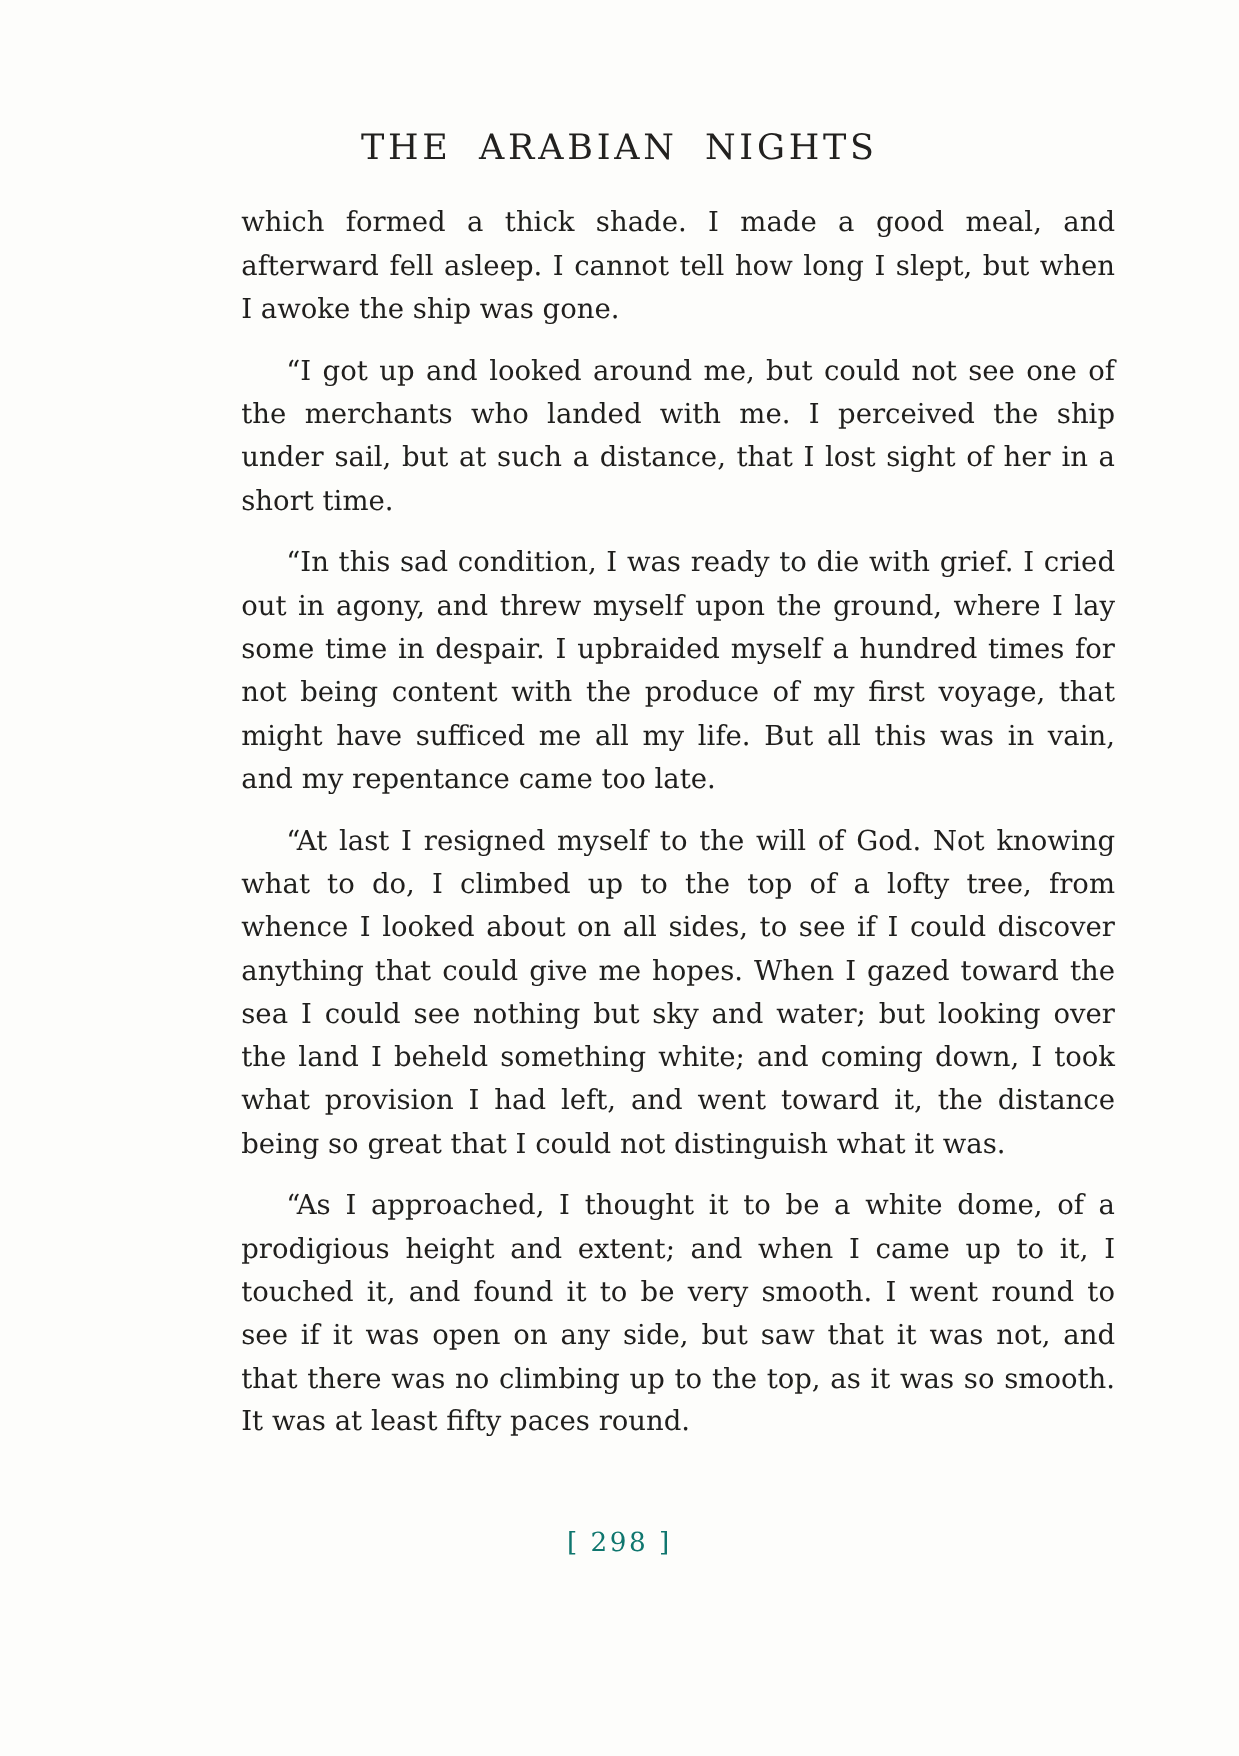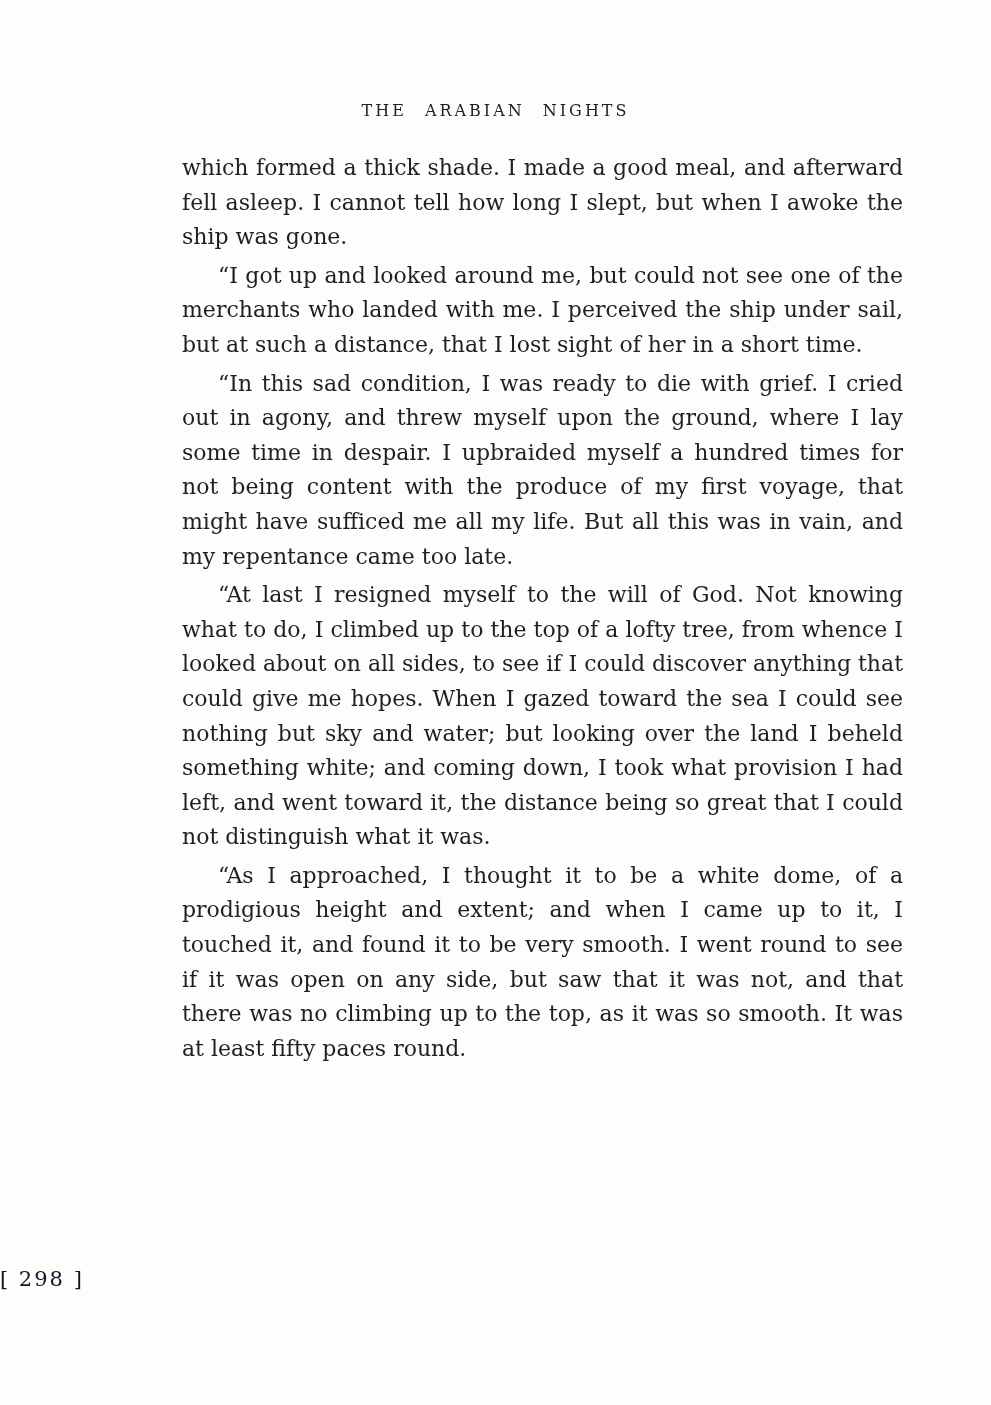--- a/index.html
+++ b/index.html
@@ -19,51 +19,52 @@
       height: 1405px;
       background: #fdfdfb;
       overflow: hidden;
     }
     .running-head {
       position: absolute;
       top: 101px;
       left: 0;
       width: 100%;
       text-align: center;
-      font-size: 16px;
+      font-size: 28px;
       letter-spacing: 3px;
       word-spacing: 10px;
       color: #22211f;
     }
     .text-block {
       position: absolute;
       top: 147px;
       left: 178px;
       width: 729px;
       font-size: 22px;
       line-height: 34.6px;
       text-align: justify;
       color: #201f1d;
     }
     .text-block p {
-      margin: 4px;
+      margin: 15px;
       padding: 0;
       text-indent: 36px;
     }
     .text-block p.noindent {
       text-indent: 0;
     }
     .folio {
       position: absolute;
-      top: 1267px;
+      top: 1222px;
       left: 0;
       width: 100%;
+      text-align: center;
       font-size: 21px;
       letter-spacing: 2px;
-      color: #0f172a;
+      color: #0f766e;
     }
   </style>
 </head>
 <body>
 
 <div class="page">
 
   <div class="running-head">THE ARABIAN NIGHTS</div>
 
   <div class="text-block">

